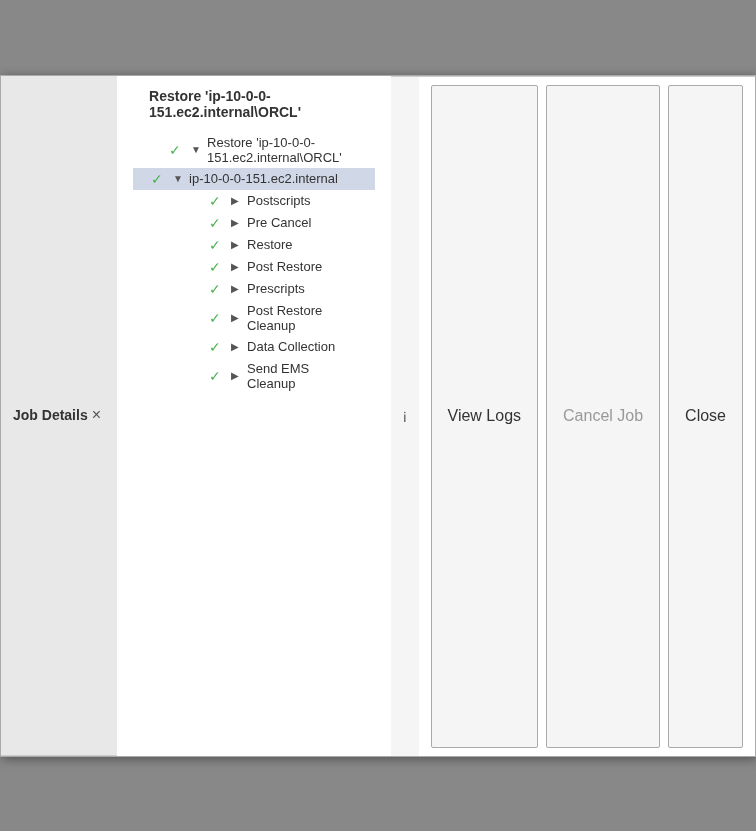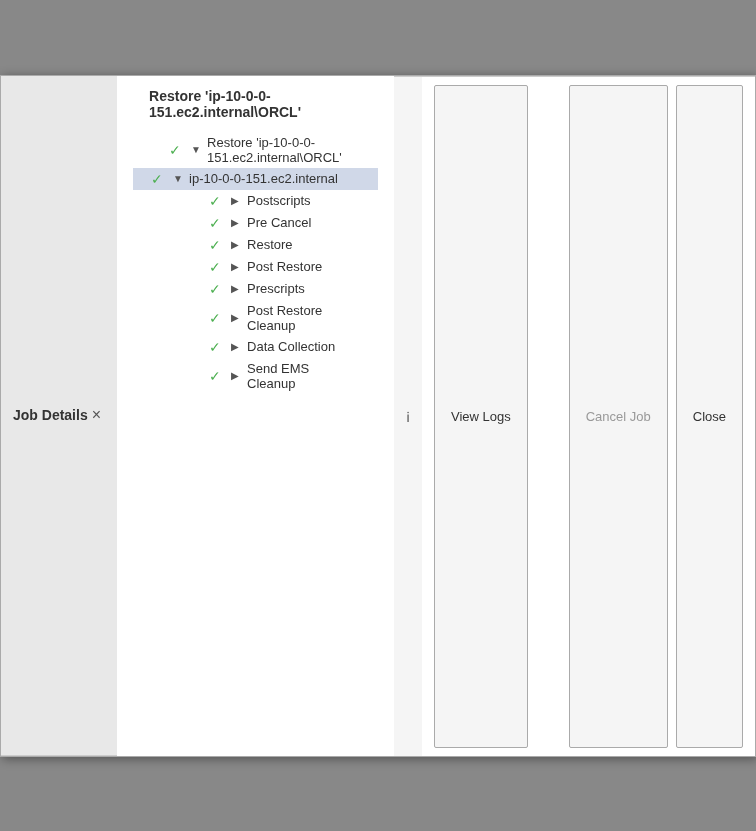--- a/index.html
+++ b/index.html
@@ -136,32 +136,31 @@
       background: #fff;
       border-top: 1px solid #ccc;
       padding: 8px 12px;
       display: flex;
       justify-content: flex-end;
       gap: 8px;
     }
 
     .btn {
       padding: 22px 16px;
-      font-size: 13px;
+      font-size: 16px;
       border: 1px solid #aaa;
       background: #f5f5f5;
       cursor: pointer;
       color: #333;
       border-radius: 2px;
     }
 
     .btn-disabled {
       color: #999;
       cursor: default;
-      margin-left: 33px;
     }
   </style>
 </head>
 <body>
 
 <div class="dialog">
 
   <div class="dialog-header">
     <span class="dialog-title">Job Details</span>
     <button class="close-btn">×</button>

